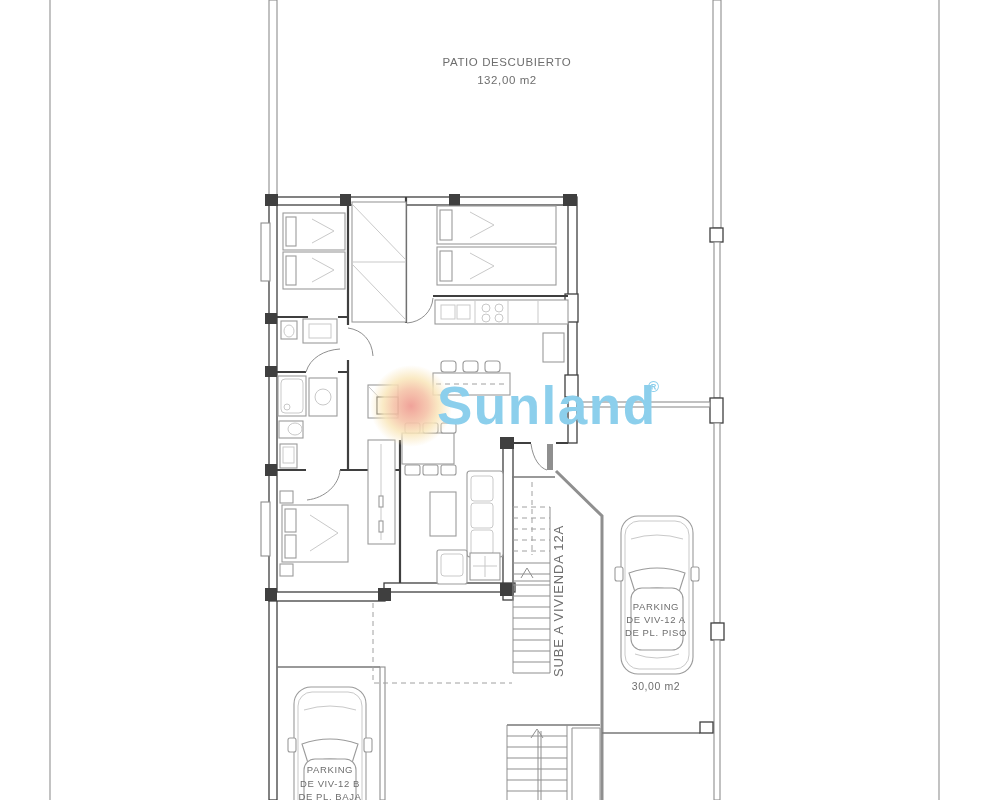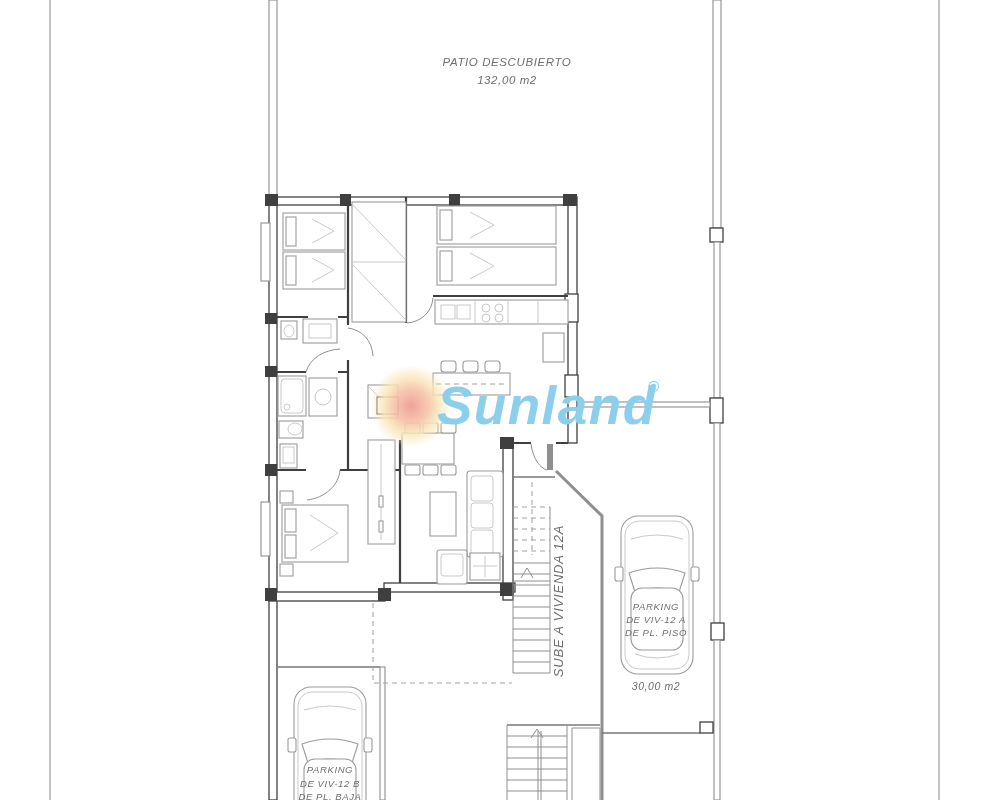--- a/index.html
+++ b/index.html
@@ -1,20 +1,20 @@
 <!DOCTYPE html>
 <html style="--wall: #3f3f3f; --line: #8f8f8f; --furn: #9b9b9b; --text: #6e6e6e; --bg: #ffffff;"><head>
 <meta charset="utf-8">
 <style>
   :root{
     --wall:#3f3f3f; --line:#8f8f8f; --furn:#9b9b9b; --text:#6e6e6e; --bg:#ffffff;
   }
   html,body{margin:0;padding:0;background:var(--bg);}
   body{width:989px;height:800px;overflow:hidden;font-family:"Liberation Sans",sans-serif;}
-  .stage{position:relative;width:914px;height:800px;background:var(--bg);font-style:italic;}
+  .stage{position:relative;width:914px;height:800px;background:var(--bg);}
   svg{display:block;}
   
   .site{stroke:#9a9a9a;stroke-width:1.2;fill:none;}
   .wallrect{fill:#fff;stroke:var(--wall);stroke-width:1.3;}
   .grayrect{fill:#fff;stroke:var(--line);stroke-width:1.1;}
   .w2{stroke:var(--wall);stroke-width:2.2;fill:none;}
   .thin{stroke:var(--line);stroke-width:1;fill:none;}
   .thin15{stroke:#777;stroke-width:1.4;fill:none;}
   .dash{stroke:#a0a0a0;stroke-width:1;fill:none;stroke-dasharray:5 4;}
   .pillar{fill:var(--wall);stroke:none;}

